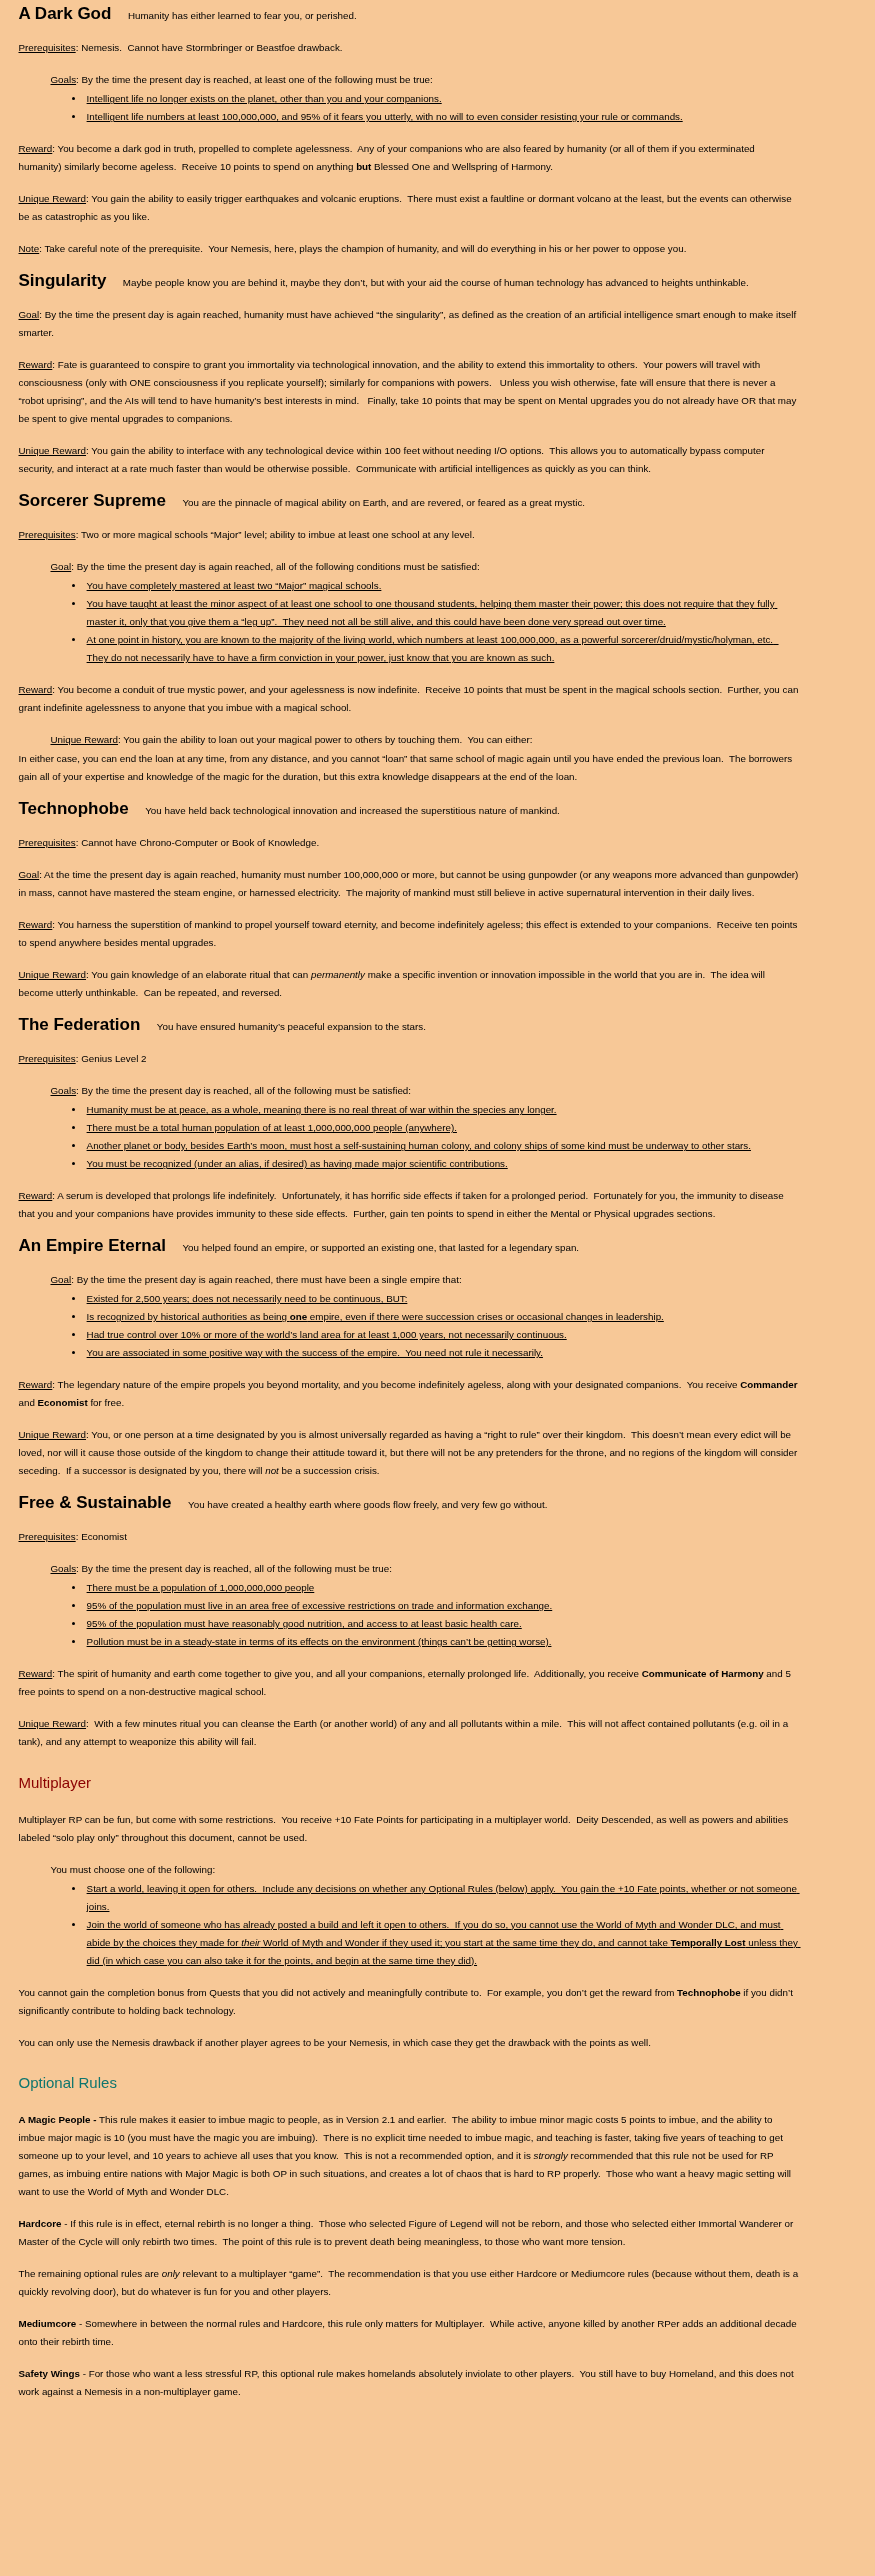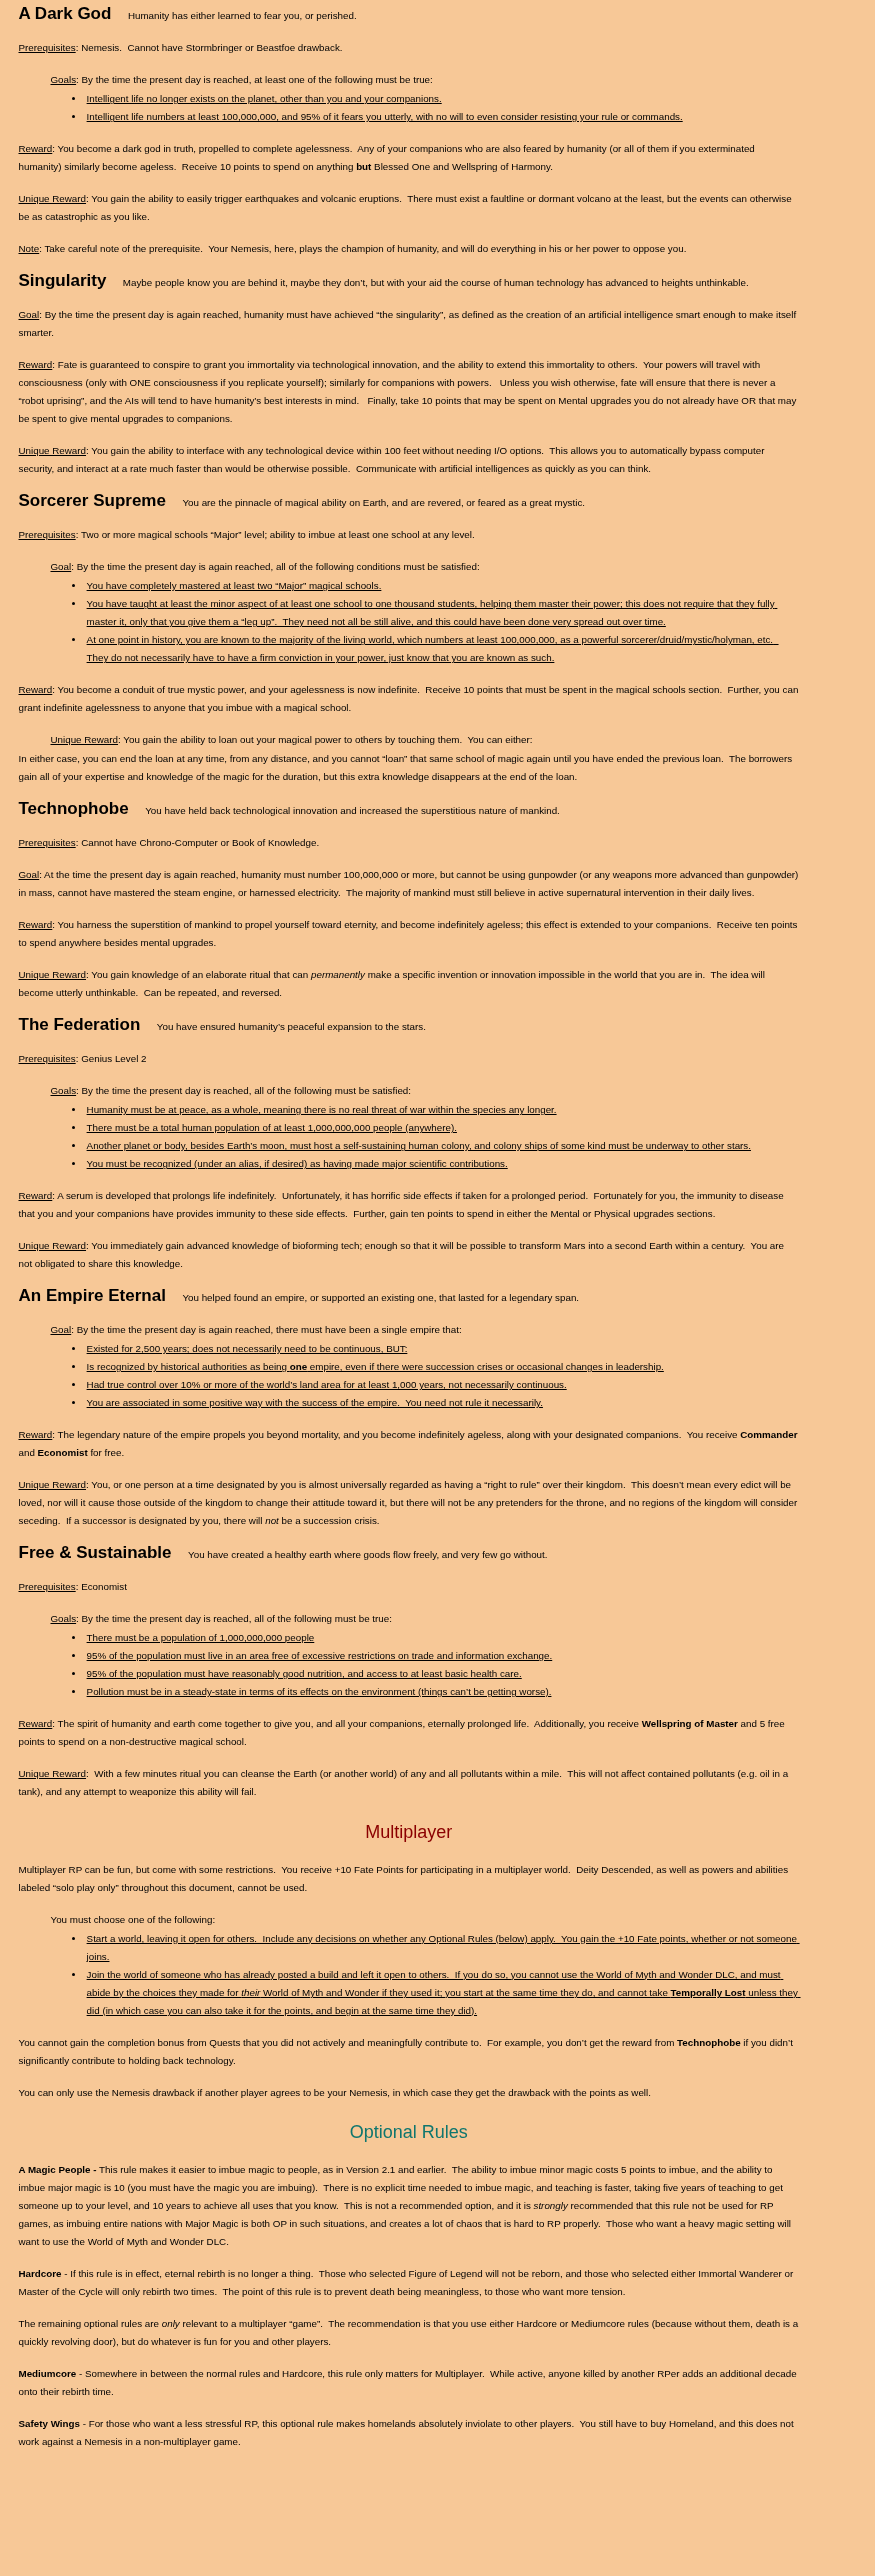--- a/index.html
+++ b/index.html
@@ -20,23 +20,23 @@
   .page p{margin:0 0 14px 0; white-space:pre-wrap;}
   .page p.lead{margin-bottom:1px;margin-left:32px;}
   ul.bullets{margin:0 0 14px 0; padding-left:66px; list-style-type:disc;}
   ul.bullets li{margin:0; padding-left:2.1px; white-space:pre-wrap;text-decoration:underline;}
   .quest{margin-top:7.7px;}
   .page > .quest:first-child{margin-top:0;}
   .quest-head{margin-bottom:14px;}
   .quest-title{font-weight:bold; font-size:17px; margin-right:16.5px;}
   .banner{
     font-weight:normal;
-    font-size:18px;
+    font-size:15px;
     line-height:23px;
-    text-align:center;
+    text-align:left;
     margin:19.6px 0 17px 0;
     padding:0;
   }
   .b{font-weight:bold;}
   .i{font-style:italic;}
   .u{text-decoration:underline;}
 </style>
 </head>
 <body>
 
@@ -84,21 +84,20 @@
       <p class="quest-head"><span class="quest-title">The Federation</span><span class="quest-tagline">You have ensured humanity’s peaceful expansion to the stars.</span></p>
       <p><span class="u">Prerequisites</span><span>: Genius Level 2</span></p>
       <p class="lead"><span class="u">Goals</span><span>: By the time the present day is reached, all of the following must be satisfied:</span></p>
       <ul class="bullets">
         <li><span>Humanity must be at peace, as a whole, meaning there is no real threat of war within the species any longer.</span></li>
         <li><span>There must be a total human population of at least 1,000,000,000 people (anywhere).</span></li>
         <li><span>Another planet or body, besides Earth’s moon, must host a self-sustaining human colony, and colony ships of some kind must be underway to other stars.</span></li>
         <li><span>You must be recognized (under an alias, if desired) as having made major scientific contributions.</span></li>
       </ul>
       <p><span class="u">Reward</span><span>: A serum is developed that prolongs life indefinitely.  Unfortunately, it has horrific side effects if taken for a prolonged period.  Fortunately for you, the immunity to disease that you and your companions have provides immunity to these side effects.  Further, gain ten points to spend in either the Mental or Physical upgrades sections.</span></p>
-      <p><span class="u">Unique Reward</span><span>: You immediately gain advanced knowledge of bioforming tech; enough so that it will be possible to transform Mars into a second Earth within a century.  You are not obligated to share this knowledge.</span></p>
     </div>
     <div class="quest">
       <p class="quest-head"><span class="quest-title">An Empire Eternal</span><span class="quest-tagline">You helped found an empire, or supported an existing one, that lasted for a legendary span.</span></p>
       <p class="lead"><span class="u">Goal</span><span>: By the time the present day is again reached, there must have been a single empire that:</span></p>
       <ul class="bullets">
         <li><span>Existed for 2,500 years; does not necessarily need to be continuous, BUT:</span></li>
         <li><span>Is recognized by historical authorities as being </span><span class="b">one</span><span> empire, even if there were succession crises or occasional changes in leadership.</span></li>
         <li><span>Had true control over 10% or more of the world’s land area for at least 1,000 years, not necessarily continuous.</span></li>
         <li><span>You are associated in some positive way with the success of the empire.  You need not rule it necessarily.</span></li>
       </ul>
@@ -108,21 +107,21 @@
     <div class="quest">
       <p class="quest-head"><span class="quest-title">Free &amp; Sustainable</span><span class="quest-tagline">You have created a healthy earth where goods flow freely, and very few go without.</span></p>
       <p><span class="u">Prerequisites</span><span>: Economist</span></p>
       <p class="lead"><span class="u">Goals</span><span>: By the time the present day is reached, all of the following must be true:</span></p>
       <ul class="bullets">
         <li><span>There must be a population of 1,000,000,000 people</span></li>
         <li><span>95% of the population must live in an area free of excessive restrictions on trade and information exchange.</span></li>
         <li><span>95% of the population must have reasonably good nutrition, and access to at least basic health care.</span></li>
         <li><span>Pollution must be in a steady-state in terms of its effects on the environment (things can’t be getting worse).</span></li>
       </ul>
-      <p><span class="u">Reward</span><span>: The spirit of humanity and earth come together to give you, and all your companions, eternally prolonged life.  Additionally, you receive </span><span class="b">Wellspring of Master</span><span> and 5 free points to spend on a non-destructive magical school.</span></p>
+      <p><span class="u">Reward</span><span>: The spirit of humanity and earth come together to give you, and all your companions, eternally prolonged life.  Additionally, you receive </span><span class="b">Communicate of Harmony</span><span> and 5 free points to spend on a non-destructive magical school.</span></p>
       <p><span class="u">Unique Reward</span><span>:  With a few minutes ritual you can cleanse the Earth (or another world) of any and all pollutants within a mile.  This will not affect contained pollutants (e.g. oil in a tank), and any attempt to weaponize this ability will fail.</span></p>
     </div>
     <h2 class="banner" style="color: rgb(139, 0, 0);">Multiplayer</h2>
     <p><span>Multiplayer RP can be fun, but come with some restrictions.  You receive +10 Fate Points for participating in a multiplayer world.  Deity Descended, as well as powers and abilities labeled “solo play only” throughout this document, cannot be used.</span></p>
     <p class="lead"><span>You must choose one of the following:</span></p>
     <ul class="bullets">
       <li><span>Start a world, leaving it open for others.  Include any decisions on whether any Optional Rules (below) apply.  You gain the +10 Fate points, whether or not someone joins.</span></li>
       <li><span>Join the world of someone who has already posted a build and left it open to others.  If you do so, you cannot use the World of Myth and Wonder DLC, and must abide by the choices they made for </span><span class="i">their</span><span> World of Myth and Wonder if they used it; you start at the same time they do, and cannot take </span><span class="b">Temporally Lost</span><span> unless they did (in which case you can also take it for the points, and begin at the same time they did).</span></li>
     </ul>
     <p><span>You cannot gain the completion bonus from Quests that you did not actively and meaningfully contribute to.  For example, you don’t get the reward from </span><span class="b">Technophobe</span><span> if you didn’t significantly contribute to holding back technology.</span></p>

